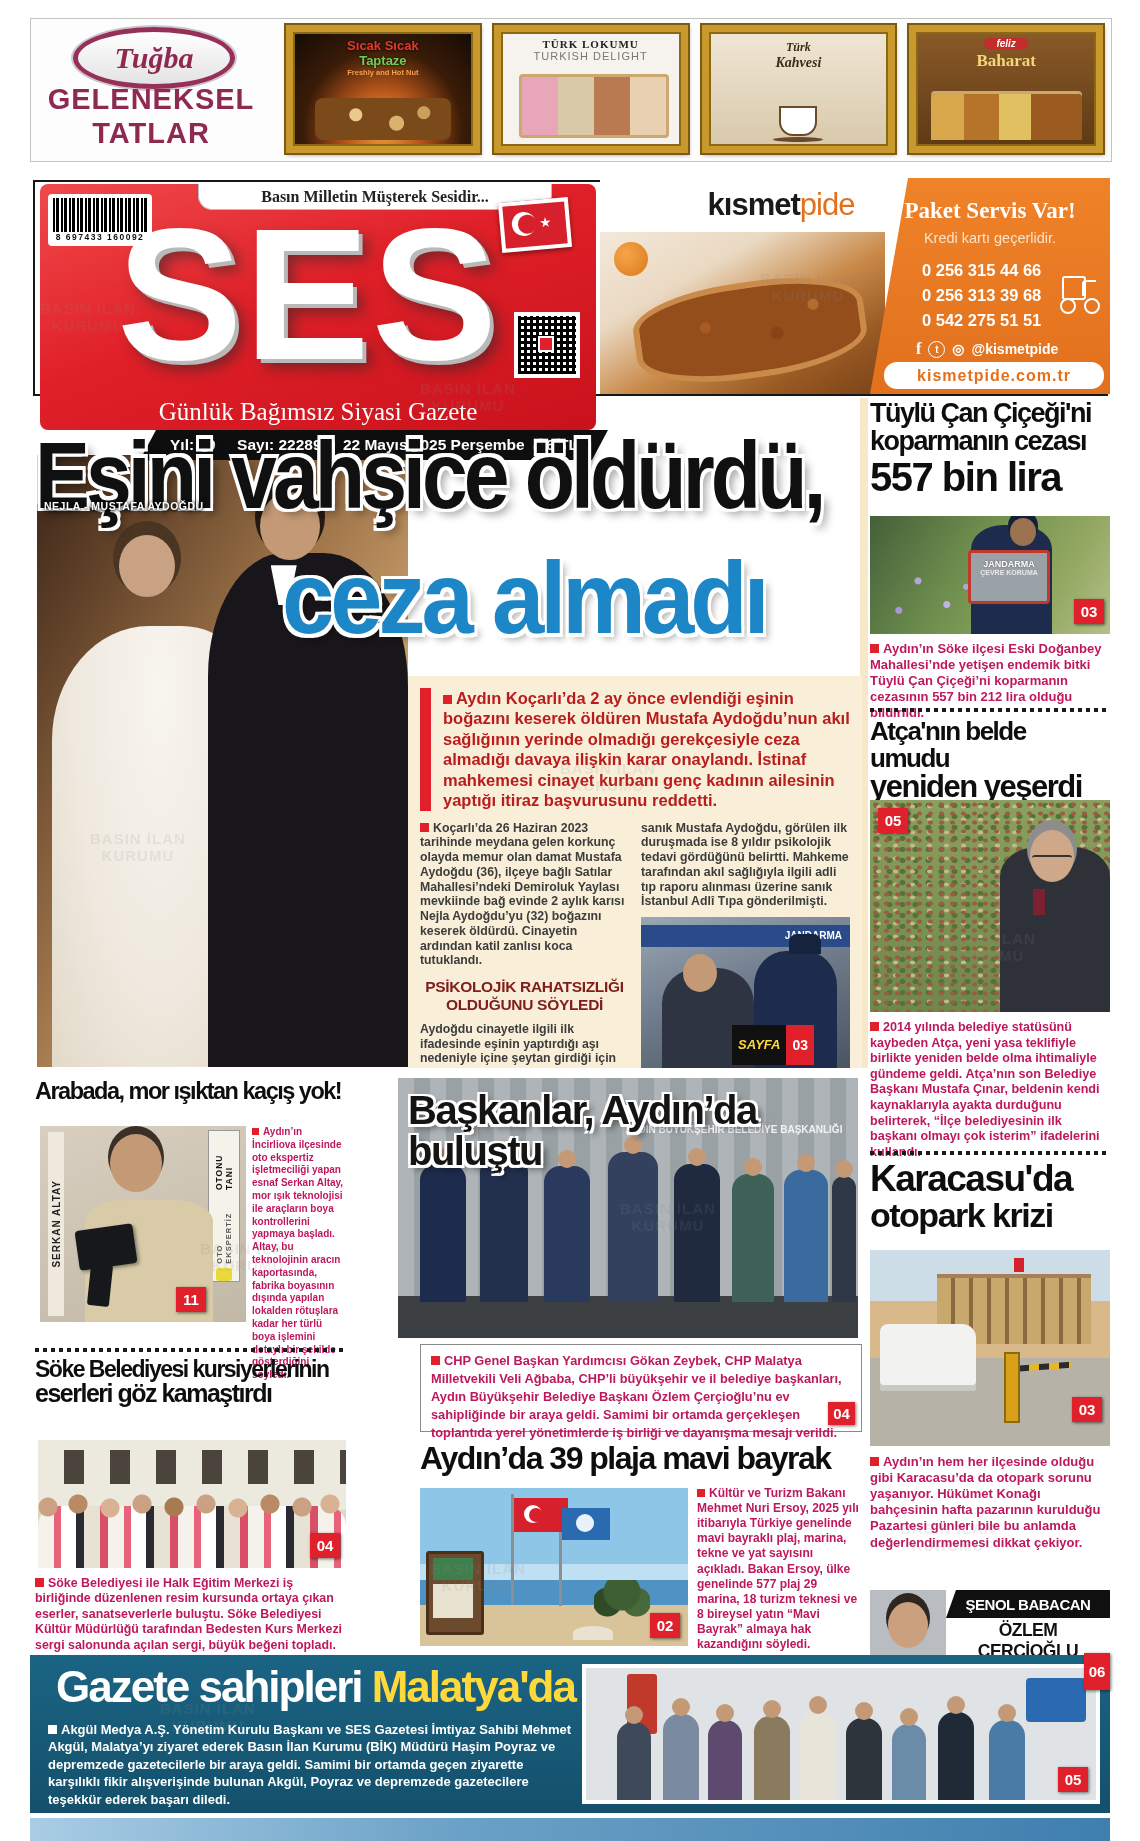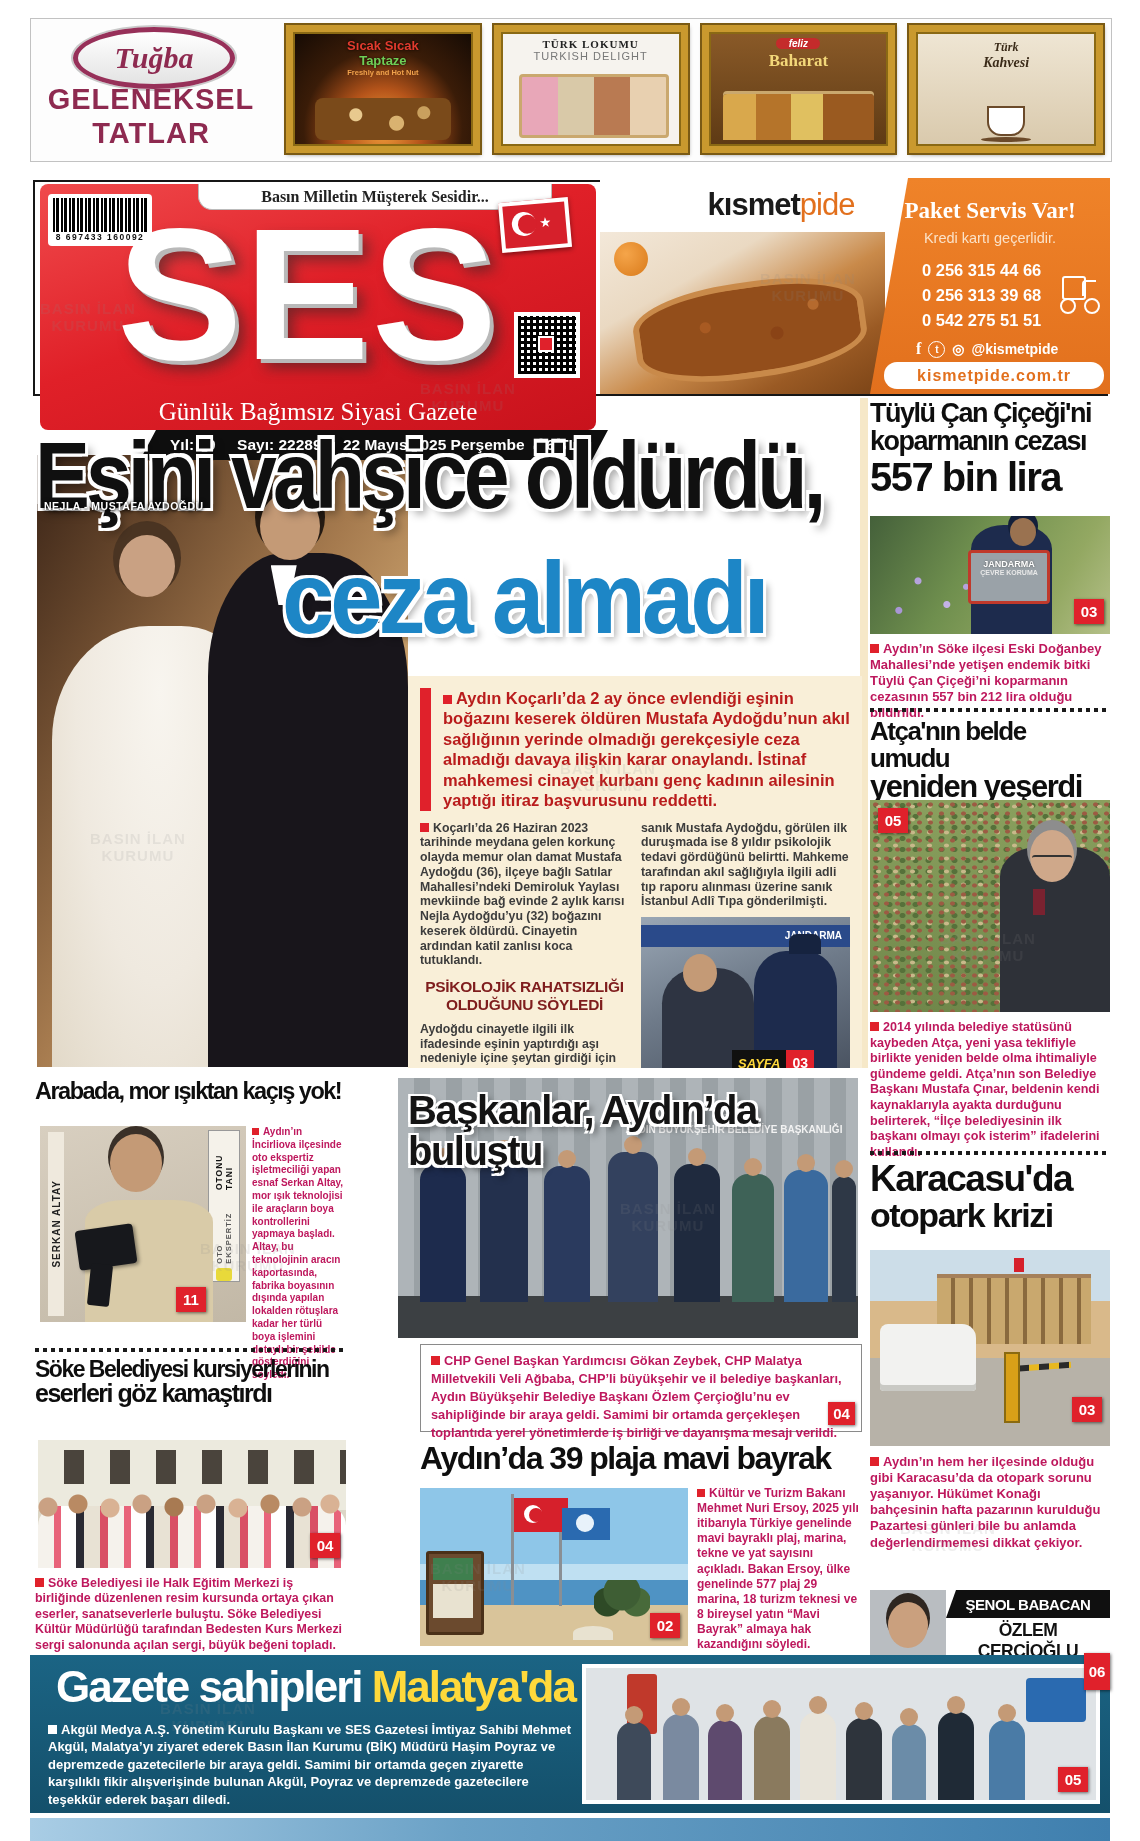--- a/index.html
+++ b/index.html
@@ -127,30 +127,30 @@
         <div style="color:#e23b2e;font-weight:800;font-size:13px;margin-top:6px;text-shadow:0 0 3px #000;">Sıcak Sıcak</div>
         <div style="color:#6fce56;font-weight:800;font-size:13px;text-shadow:0 0 3px #000;">Taptaze</div>
         <div style="color:#f0a24c;font-weight:700;font-size:7.5px;">Freshly and Hot Nut</div>
         <div style="position:absolute;left:12%;bottom:6px;width:76%;height:42px;background:radial-gradient(circle at 30% 40%,#e8c98e 6px,transparent 7px),radial-gradient(circle at 60% 60%,#d9b270 7px,transparent 8px),radial-gradient(circle at 80% 35%,#c9a05e 6px,transparent 7px),#7a4a1a;border-radius:8px;"></div>
       </div>
       <div class="frame" style="background:#f6f3ee;text-align:center;">
         <div style="color:#222;font-weight:700;font-size:11px;margin-top:6px;font-family:'Liberation Serif',serif;letter-spacing:1px;">TÜRK LOKUMU</div>
         <div style="color:#777;font-weight:400;font-size:11px;letter-spacing:1px;">TURKISH DELIGHT</div>
         <div style="position:absolute;left:10%;bottom:8px;width:80%;height:58px;background:linear-gradient(90deg,#e8a7b8 0 25%,#d9c9a8 25% 50%,#b97a52 50% 75%,#e8d0b0 75%);border:3px solid #caa86e;border-radius:4px;"></div>
       </div>
-      <div class="frame" style="background:linear-gradient(180deg,#8a5a28,#5e3a14);text-align:center;">
-        <div style="margin:6px auto 0;width:44px;background:#c42b2b;border-radius:10px;color:#fff;font-style:italic;font-size:10px;font-weight:700;">feliz</div>
-        <div style="color:#f3d87a;font-weight:800;font-size:17px;font-family:'Liberation Serif',serif;margin-top:2px;">Baharat</div>
-        <div style="position:absolute;left:8%;bottom:6px;width:84%;height:46px;background:linear-gradient(90deg,#d9a84c 0 22%,#b5742a 22% 45%,#e0c060 45% 66%,#9a5a20 66%);border-radius:4px 4px 0 0;box-shadow:0 -3px 0 #caa86e;"></div>
-      </div>
       <div class="frame" style="background:linear-gradient(180deg,#efe6d4,#d9c9ac);text-align:center;">
         <div style="color:#3a2a18;font-weight:700;font-size:12px;margin-top:8px;font-family:'Liberation Serif',serif;font-style:italic;">Türk</div>
         <div style="color:#3a2a18;font-weight:700;font-size:14px;font-family:'Liberation Serif',serif;font-style:italic;">Kahvesi</div>
         <div style="position:absolute;left:50%;bottom:10px;transform:translateX(-50%);width:34px;height:26px;background:#fff;border:2px solid #6b4a2a;border-radius:0 0 14px 14px;"></div>
         <div style="position:absolute;left:50%;bottom:4px;transform:translateX(-50%);width:50px;height:5px;background:#6b4a2a;border-radius:50%;"></div>
+      </div>
+      <div class="frame" style="background:linear-gradient(180deg,#8a5a28,#5e3a14);text-align:center;">
+        <div style="margin:6px auto 0;width:44px;background:#c42b2b;border-radius:10px;color:#fff;font-style:italic;font-size:10px;font-weight:700;">feliz</div>
+        <div style="color:#f3d87a;font-weight:800;font-size:17px;font-family:'Liberation Serif',serif;margin-top:2px;">Baharat</div>
+        <div style="position:absolute;left:8%;bottom:6px;width:84%;height:46px;background:linear-gradient(90deg,#d9a84c 0 22%,#b5742a 22% 45%,#e0c060 45% 66%,#9a5a20 66%);border-radius:4px 4px 0 0;box-shadow:0 -3px 0 #caa86e;"></div>
       </div>
     </div>
   </div>
 
   <div class="header-frame"></div>
   <div class="mast">
     <div class="barcode">
       <div class="bars"></div>
       <div class="barcode-num">8 697433 160092</div>
     </div>
@@ -229,21 +229,21 @@
         <p style="margin:0;">Aydoğdu cinayetle ilgili ilk ifadesinde eşinin yaptırdığı aşı nedeniyle içine şeytan girdiği için öldürdüğünü söyledi. Davada tutuklu yargılanan</p>
       </div>
       <div class="ccol">
         <p style="margin:0;">sanık Mustafa Aydoğdu, görülen ilk duruşmada ise 8 yıldır psikolojik tedavi gördüğünü belirtti. Mahkeme tarafından akıl sağlığıyla ilgili adli tıp raporu alınması üzerine sanık İstanbul Adlî Tıpa gönderilmişti.</p>
         <div class="photo" style="position:relative;width:100%;height:168px;margin-top:8px;background:linear-gradient(160deg,#9aa7b5 0%,#6e7a89 45%,#454e5c 100%);">
           <div style="position:absolute;left:0;top:8px;width:100%;height:22px;background:#2a4a8a;color:#fff;font-weight:800;font-size:10px;display:flex;align-items:center;justify-content:flex-end;padding-right:8px;box-sizing:border-box;">JANDARMA</div>
           <div style="position:absolute;left:10%;bottom:0;width:44%;height:70%;background:#2e3442;border-radius:40% 40% 0 0/30% 30% 0 0;"></div>
           <div style="position:absolute;left:20%;top:22%;width:34px;height:38px;border-radius:50%;background:#c49a76;"></div>
           <div style="position:absolute;right:6%;bottom:0;width:40%;height:80%;background:#1d2b4d;border-radius:38% 38% 0 0/26% 26% 0 0;"></div>
           <div style="position:absolute;right:14%;top:10%;width:32px;height:20px;background:#16233f;border-radius:8px 8px 0 0;"></div>
-          <div style="position:absolute;right:36px;bottom:8px;height:27px;display:flex;z-index:6;">
+          <div style="position:absolute;right:36px;bottom:20px;height:40px;display:flex;z-index:6;">
             <span style="background:#101010;color:#ffd93b;font-style:italic;font-weight:800;font-size:13px;display:flex;align-items:center;padding:0 6px;">SAYFA</span>
             <span style="background:#e0212b;color:#fff;font-weight:900;font-size:14px;display:flex;align-items:center;padding:0 6px;">03</span>
           </div>
         </div>
       </div>
     </div>
   </div>
 
   <div class="vdiv"></div>
 

